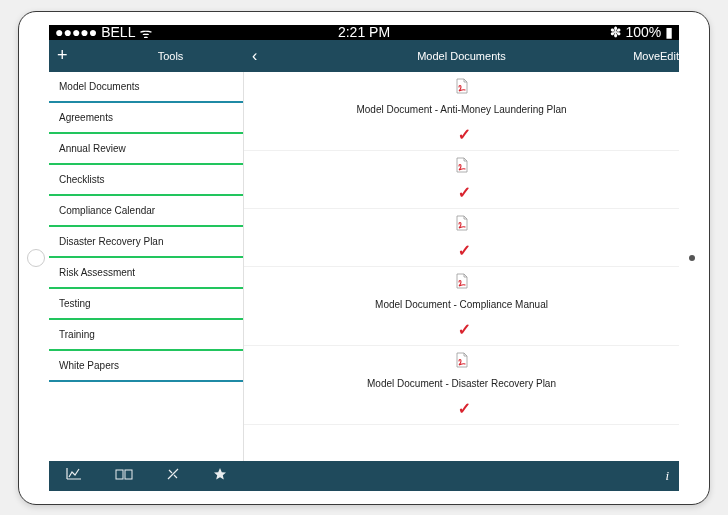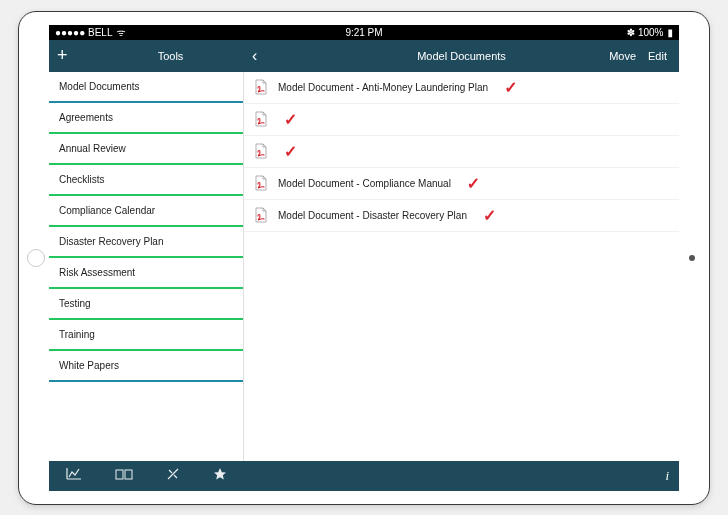--- a/index.html
+++ b/index.html
@@ -45,21 +45,21 @@
     height: 100%;
     background: #fff;
     display: flex;
     flex-direction: column;
     overflow: hidden;
   }
   .status-bar {
     height: 15px;
     background: #000;
     color: #fff;
-    font-size: 10px;
+    font-size: 14px;
     display: flex;
     align-items: center;
     padding: 0 6px;
     justify-content: space-between;
   }
   .status-left, .status-right { display: flex; gap: 4px; align-items: center; }
   .status-center { position: absolute; left: 50%; transform: translateX(-50%); }
   .nav-bar {
     height: 32px;
     background: #1f4a5c;
@@ -97,23 +97,22 @@
     left: 8px;
     font-size: 16px;
   }
   .nav-right .title {
     width: 100%;
     text-align: center;
     font-weight: 500;
   }
   .nav-right .actions {
     position: absolute;
-    right: 12px;
-    display: flex;
-    gap: 12px;
+    right: 0;
+    display: flex;
   }
   .content {
     flex: 1;
     display: flex;
     overflow: hidden;
     background: #fff;
   }
   .sidebar {
     width: 195px;
     border-right: 1px solid #e0e0e0;
@@ -136,20 +135,21 @@
     overflow-y: auto;
   }
   .doc-row {
     display: flex;
     align-items: center;
     padding: 6px 10px;
     border-bottom: 1px solid #f0f0f0;
     font-size: 10px;
     color: #222;
     gap: 10px;
+    flex-direction: column;
   }
   .pdf-icon {
     width: 14px; height: 16px;
     position: relative;
   }
   .pdf-icon svg { width: 100%; height: 100%; }
   .check-mark {
     color: #d9232e;
     font-size: 16px;
     font-weight: bold;
@@ -189,21 +189,21 @@
   <div class="home-btn-left"></div>
   <div class="camera-right"></div>
 
   <div class="screen">
 
     <div class="status-bar">
       <div class="status-left">
         <span>●●●●● BELL</span>
         <span>ᯤ</span>
       </div>
-      <div class="status-center">9:21 PM</div>
+      <div class="status-center">2:21 PM</div>
       <div class="status-right">
         <span>✽ 100%</span>
         <span>▮</span>
       </div>
     </div>
 
     <div class="nav-bar">
       <div class="nav-left">
         <span class="plus">+</span>
         <span class="title">Tools</span>

